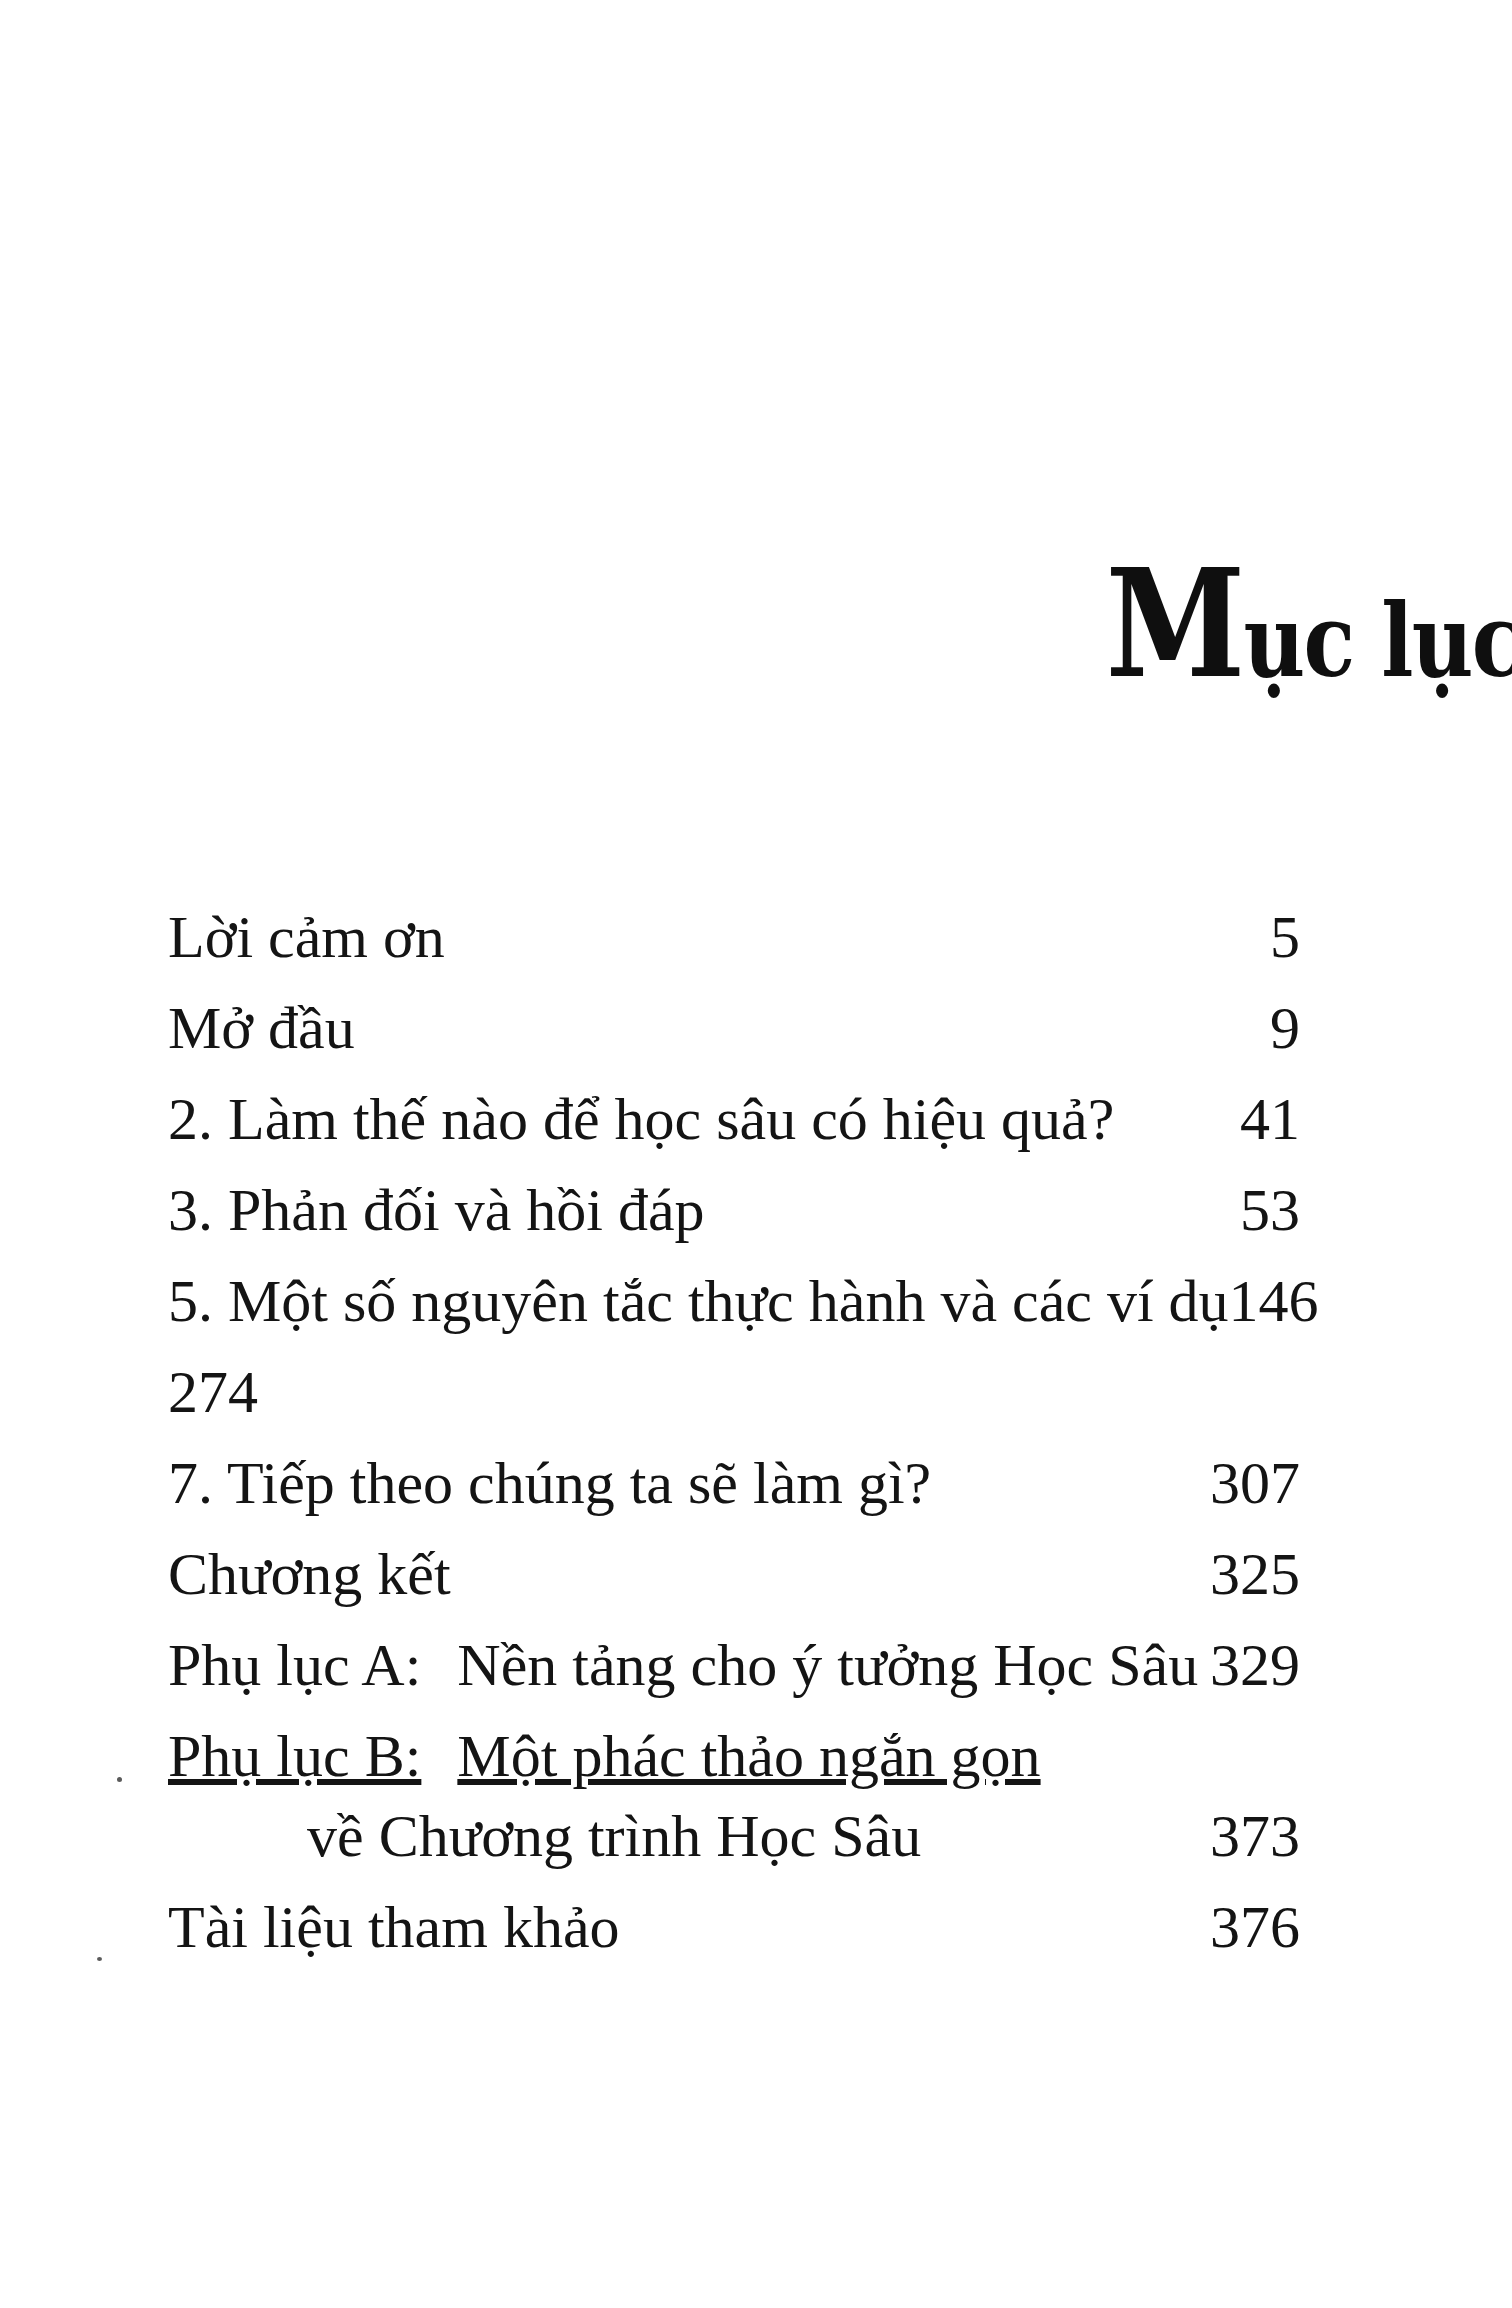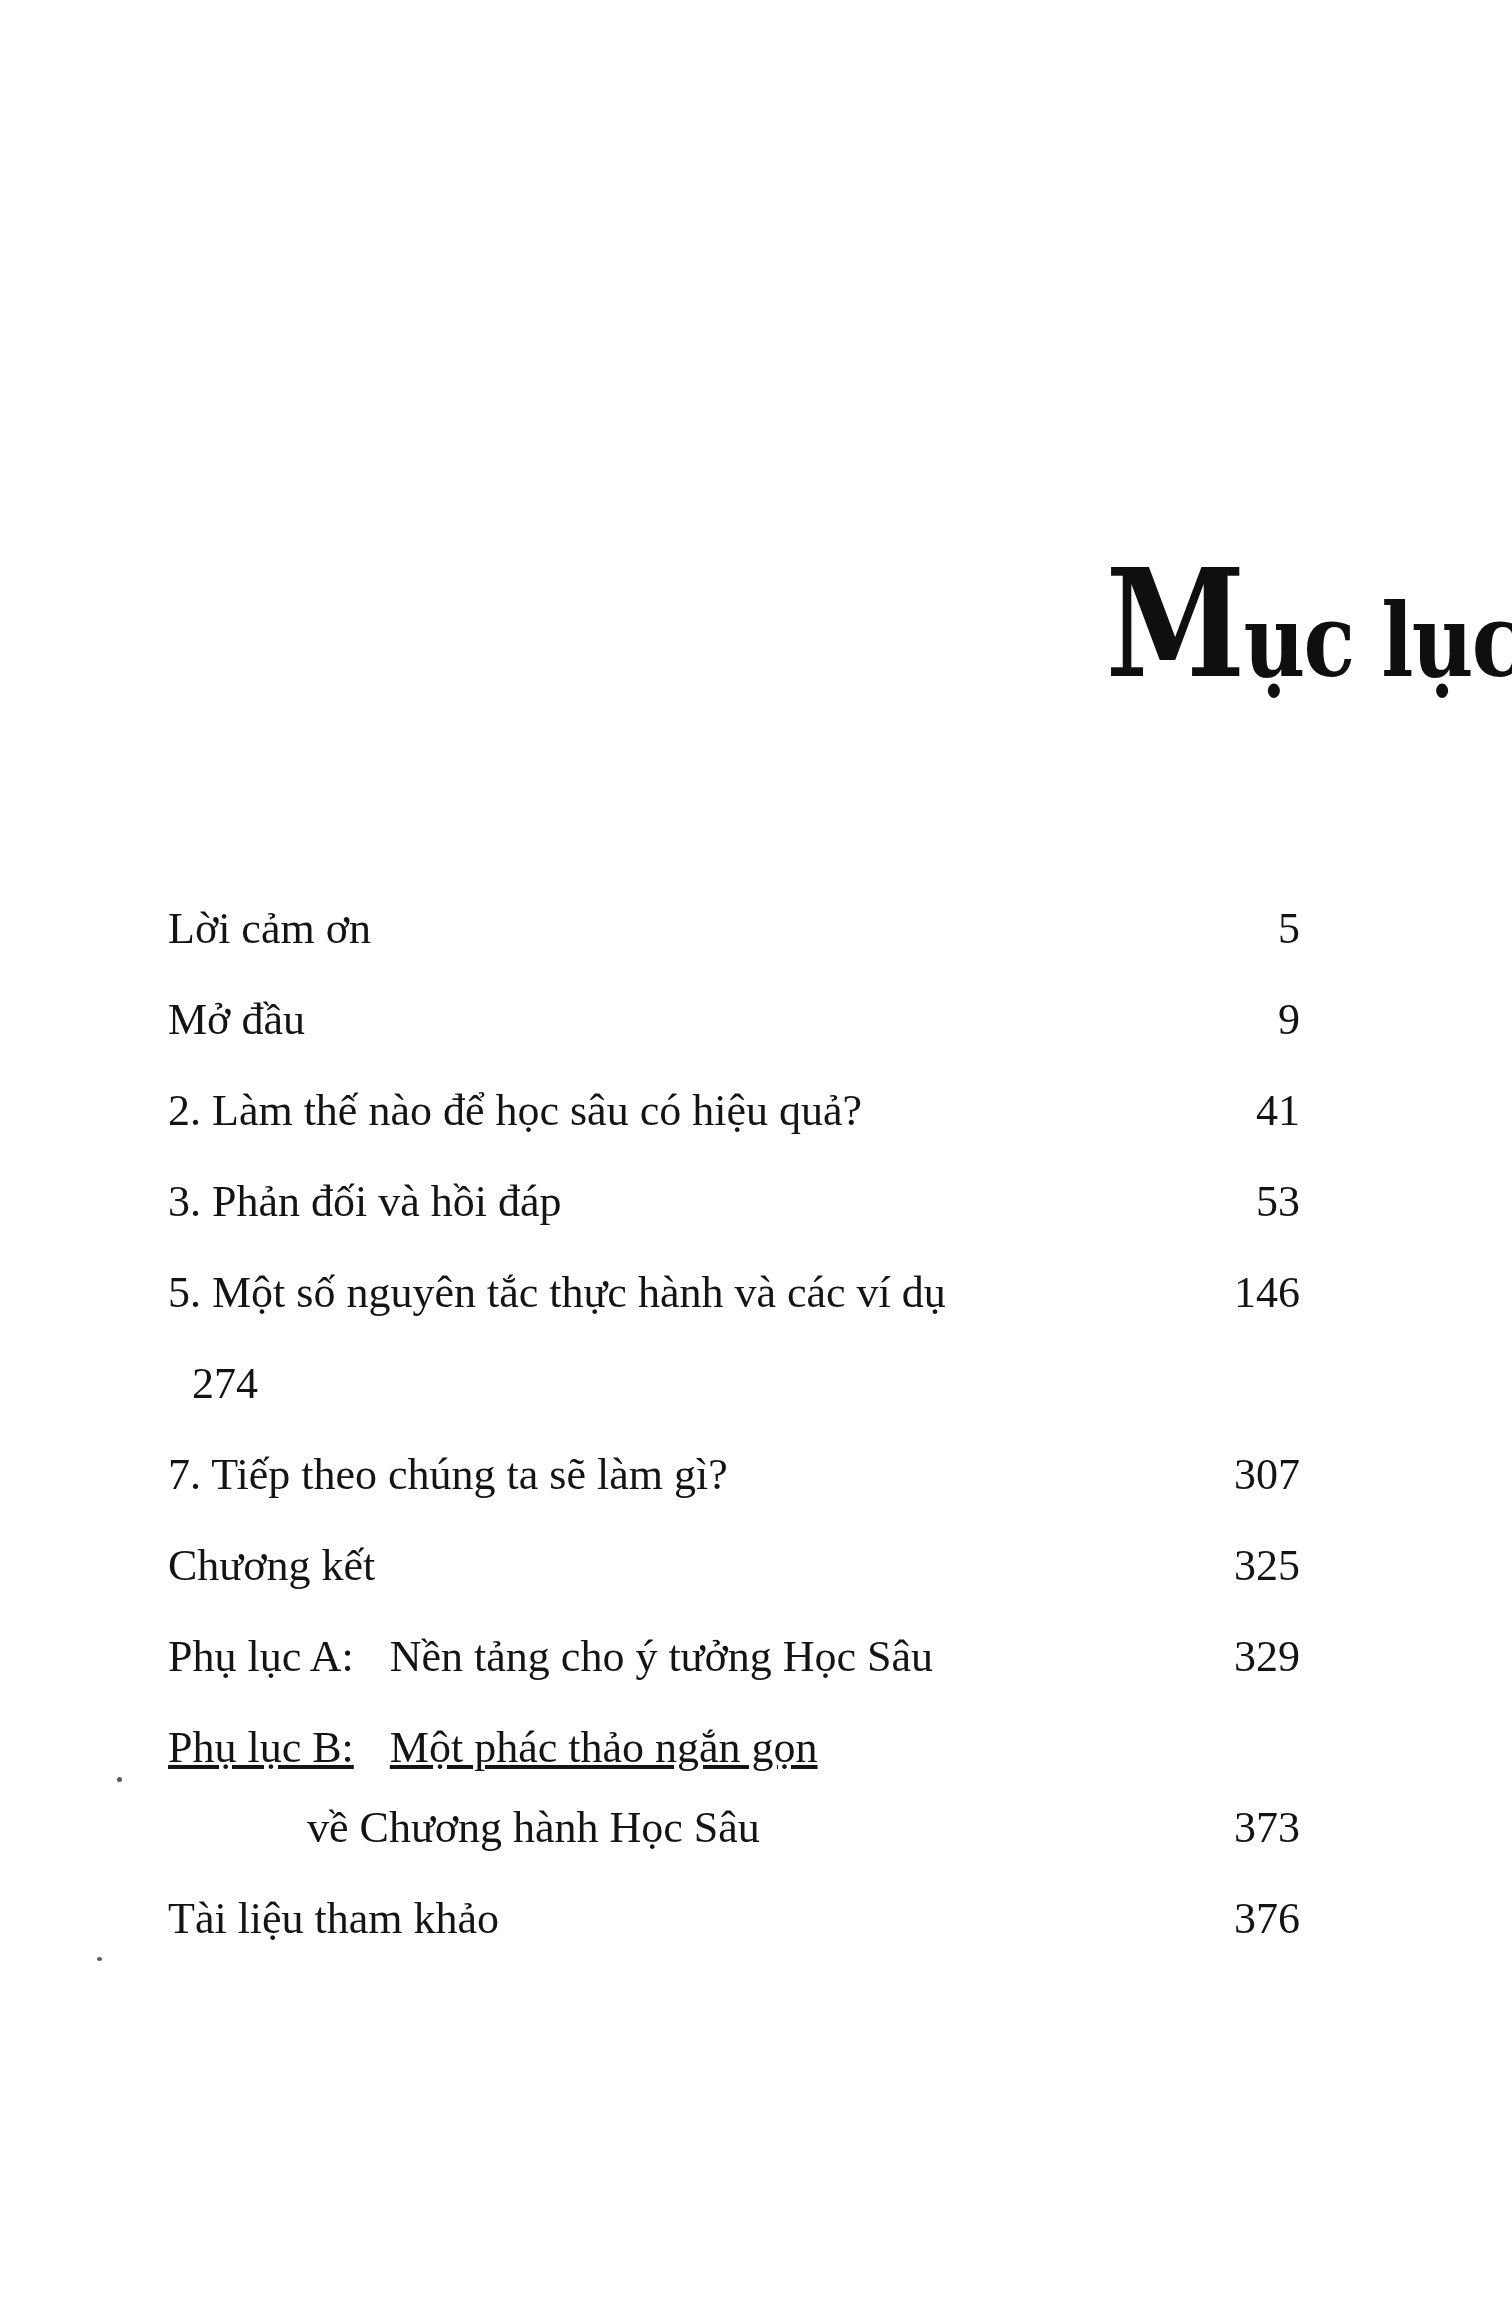--- a/index.html
+++ b/index.html
@@ -48,21 +48,21 @@
     position: absolute;
     top: 905px;
     left: 168px;
     width: 1132px;
   }
   .row {
     display: flex;
     justify-content: space-between;
     align-items: flex-start;
     height: 91px;
-    font-size: 44px;
+    font-size: 60px;
     line-height: 1.08;
   }
   .row.tight { height: 80px; text-decoration: underline; }
   .label-group {
     display: flex;
     align-items: flex-start;
     white-space: nowrap;
   }
   .prefix { margin-right: 36px; white-space: nowrap; text-align: right; }
   .cont-indent { padding-left: 139px; }
@@ -141,21 +141,21 @@
 
   <div class="row tight">
     <span class="label-group">
       <span class="prefix">Phụ lục B:</span>
       <span>Một phác thảo ngắn gọn</span>
     </span>
     <span class="pagenum"></span>
   </div>
 
   <div class="row">
-    <span class="label-group cont-indent">về Chương hành Học Sâu</span>
+    <span class="label-group cont-indent">về Chương trình Học Sâu</span>
     <span class="pagenum">373</span>
   </div>
 
   <div class="row">
     <span class="label-group">Tài liệu tham khảo</span>
     <span class="pagenum">376</span>
   </div>
 
 </div>
 

